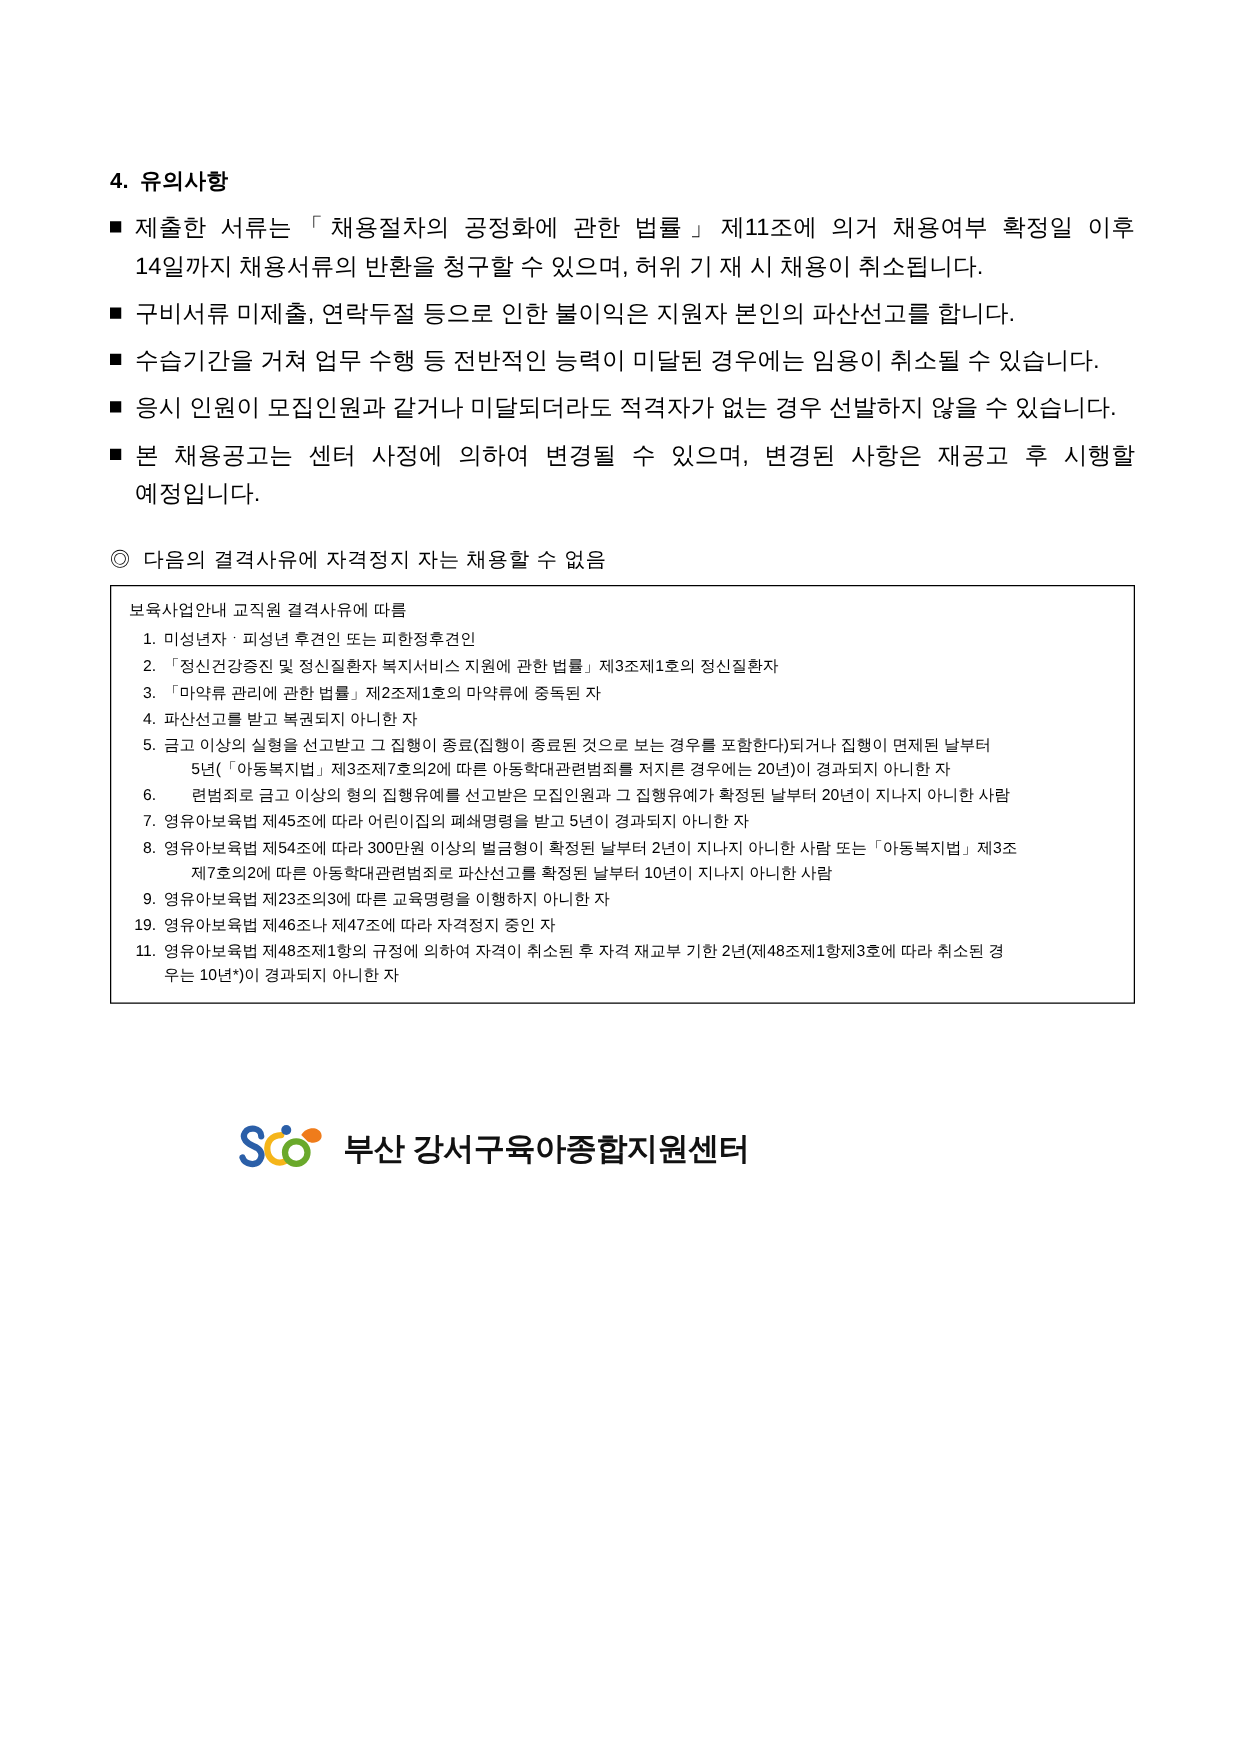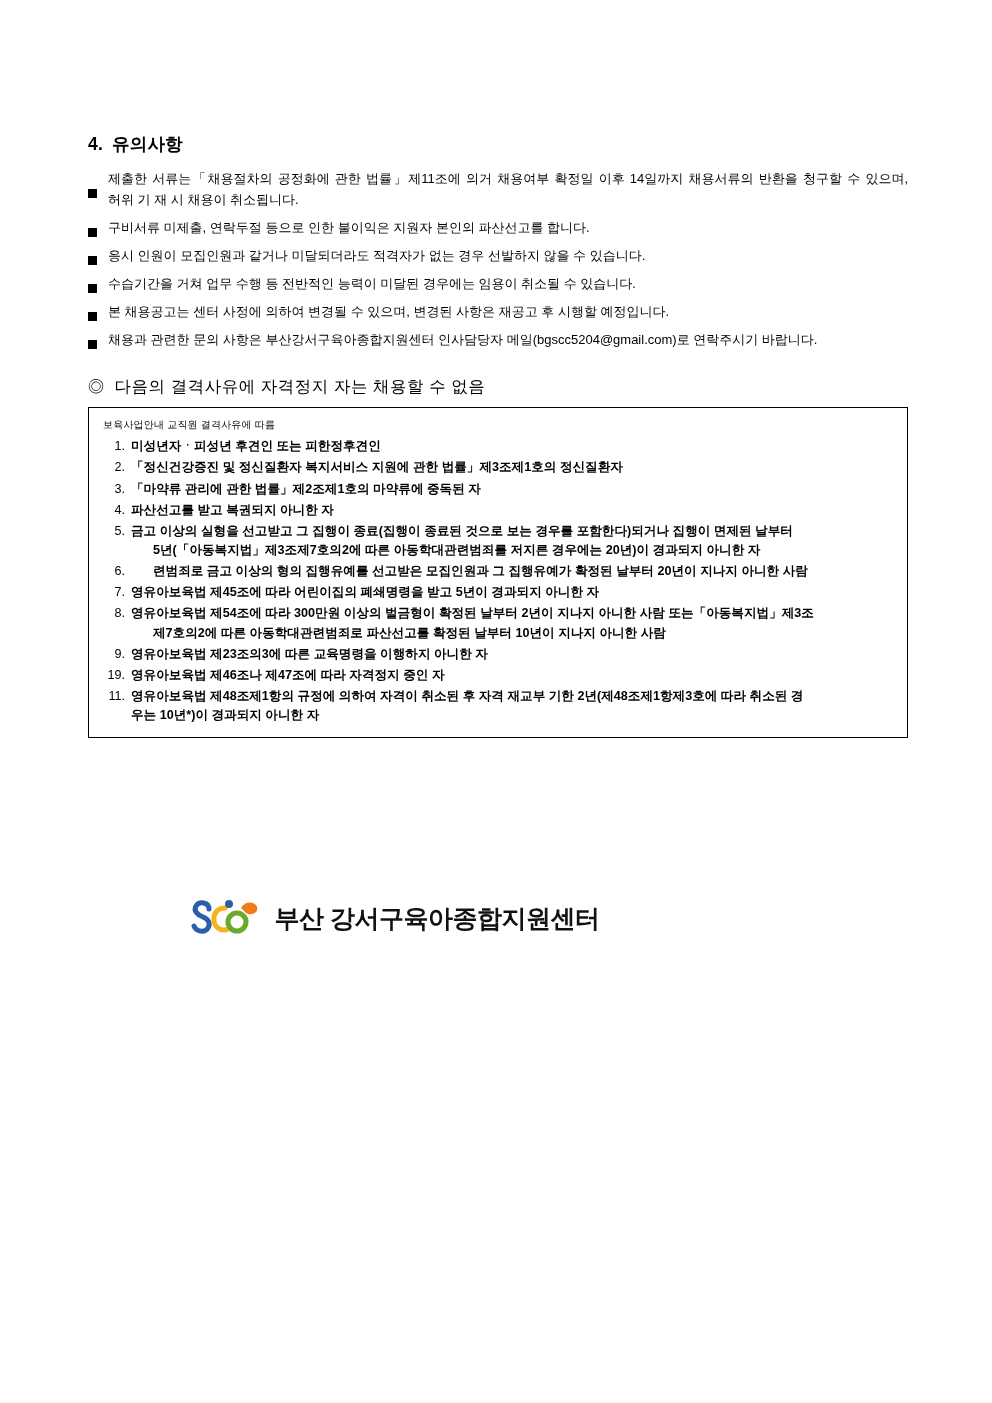--- a/index.html
+++ b/index.html
@@ -43,23 +43,23 @@
   }
 
   
   .bullet-list {
     margin: 0;
     padding: 0;
     list-style: none;
   }
   .bullet-item {
     display: flex;
-    align-items: center;
+    align-items: flex-start;
     margin-bottom: 7px;
-    font-size: 13px;
+    font-size: 19px;
     line-height: 1.62;
   }
   .bullet-mark {
     flex: 0 0 auto;
     width: 9px;
     height: 9px;
     background: #000;
     margin-top: 9px;
     margin-right: 11px;
   }
@@ -85,21 +85,21 @@
   }
 
   
   .box {
     border: 1px solid #000;
     padding: 8px 10px 10px 10px;
     box-sizing: border-box;
     width: 820px;
   }
   .box-title {
-    font-size: 10px;
+    font-size: 13px;
     margin: 2px 0 5px 4px;
     letter-spacing: 0.2px;
   }
   .box-list {
     margin: 0;
     padding: 0;
     list-style: none;
   }
   .box-item {
     display: flex;
@@ -114,21 +114,20 @@
     text-align: right;
     margin-right: 6px;
     white-space: nowrap;
   }
   .box-num.wide {
     width: 26px;
   }
   .box-text {
     flex: 1 1 auto;
     word-break: keep-all;
-    font-weight: bold;
   }
   .box-text .cont {
     display: block;
     padding-left: 22px;
     text-indent: 0;
   }
   .box-item.nohang .box-text .cont {
     padding-left: 0;
   }
 
@@ -174,33 +173,29 @@
       <li class="bullet-item">
         <span class="bullet-mark"></span>
         <span class="bullet-text">제출한 서류는「채용절차의 공정화에 관한 법률」제11조에 의거 채용여부 확정일 이후 14일까지 채용서류의 반환을 청구할 수 있으며, 허위 기 재 시 채용이 취소됩니다.</span>
       </li>
       <li class="bullet-item">
         <span class="bullet-mark"></span>
         <span class="bullet-text">구비서류 미제출, 연락두절 등으로 인한 불이익은 지원자 본인의 파산선고를 합니다.</span>
       </li>
       <li class="bullet-item">
         <span class="bullet-mark"></span>
+        <span class="bullet-text">수습기간을 거쳐 업무 수행 등 전반적인 능력이 미달된 경우에는 임용이 취소될 수 있습니다.</span>
+      </li>
+      <li class="bullet-item">
+        <span class="bullet-mark"></span>
         <span class="bullet-text">응시 인원이 모집인원과 같거나 미달되더라도 적격자가 없는 경우 선발하지 않을 수 있습니다.</span>
       </li>
       <li class="bullet-item">
         <span class="bullet-mark"></span>
-        <span class="bullet-text">수습기간을 거쳐 업무 수행 등 전반적인 능력이 미달된 경우에는 임용이 취소될 수 있습니다.</span>
-      </li>
-      <li class="bullet-item">
-        <span class="bullet-mark"></span>
         <span class="bullet-text">본 채용공고는 센터 사정에 의하여 변경될 수 있으며, 변경된 사항은 재공고 후 시행할 예정입니다.</span>
-      </li>
-      <li class="bullet-item">
-        <span class="bullet-mark"></span>
-        <span class="bullet-text">채용과 관련한 문의 사항은 부산강서구육아종합지원센터 인사담당자 메일(bgscc5204@gmail.com)로 연락주시기 바랍니다.</span>
       </li>
     </ul>
 
     <div class="note-line">
       <span class="note-mark">◎</span>
       <span>다음의 결격사유에 자격정지 자는 채용할 수 없음</span>
     </div>
 
     <div class="box">
       <div class="box-title">보육사업안내 교직원 결격사유에 따름</div>

